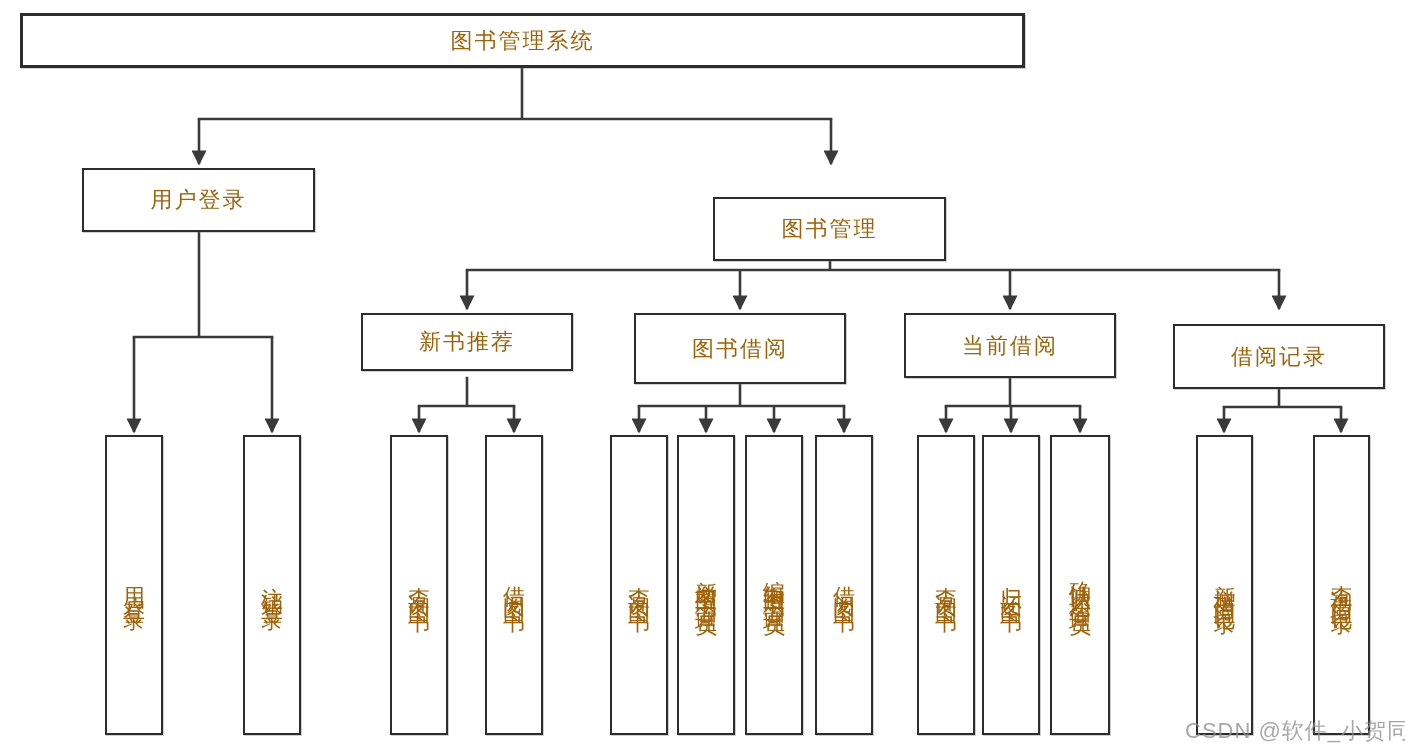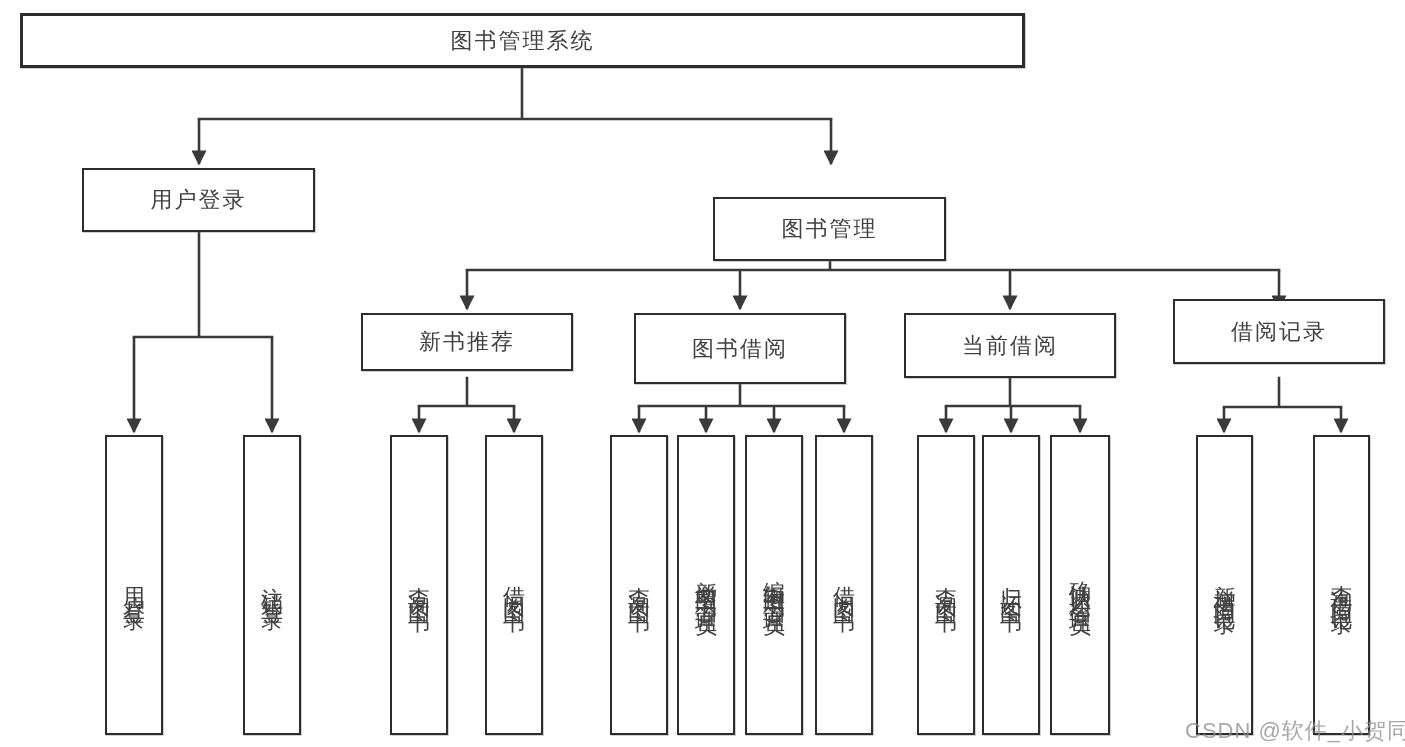--- a/index.html
+++ b/index.html
@@ -24,21 +24,21 @@
   }
   .node {
     position: absolute;
     box-sizing: border-box;
     background: #ffffff;
     border: 2px solid #2d2d2d;
     box-shadow: 1px 1px 0 rgba(120,120,120,0.35);
     display: flex;
     align-items: center;
     justify-content: center;
-    color: #404040;
+    color: #a16207;
     font-size: 22px;
     letter-spacing: 2px;
     z-index: 2;
     white-space: nowrap;
   }
   .vnode {
     writing-mode: vertical-rl;
     text-orientation: mixed;
     font-size: 22px;
     letter-spacing: 8px;
@@ -109,21 +109,21 @@
   </svg>
 
   <div class="node" style="left:20px; top:13px; width:1005px; height:55px; border-width:3px;">图书管理系统</div>
 
   <div class="node" style="left:82px; top:168px; width:233px; height:64px;">用户登录</div>
   <div class="node" style="left:713px; top:168px; width:233px; height:64px;margin-top:29px;">图书管理</div>
 
   <div class="node" style="left:361px; top:313px; width:212px; height:58px;">新书推荐</div>
   <div class="node" style="left:634px; top:313px; width:212px; height:71px;">图书借阅</div>
   <div class="node" style="left:904px; top:313px; width:212px; height:65px;">当前借阅</div>
-  <div class="node" style="left:1173px; top:299px; width:212px; height:65px;">借阅记录</div>
+  <div class="node" style="left:1173px; top:324px; width:212px; height:65px;">借阅记录</div>
 
   <div class="node vnode" style="left:105px; top:435px; width:58px; height:300px;">用户登录</div>
   <div class="node vnode" style="left:243px; top:435px; width:58px; height:300px;">注销登录</div>
 
   <div class="node vnode" style="left:390px; top:435px; width:58px; height:300px;">查询图书</div>
   <div class="node vnode" style="left:485px; top:435px; width:58px; height:300px;">借阅图书</div>
 
   <div class="node vnode" style="left:610px; top:435px; width:58px; height:300px;">查询图书</div>
   <div class="node vnode" style="left:677px; top:435px; width:58px; height:300px; letter-spacing:5px;">新增图书（管理员）</div>
   <div class="node vnode" style="left:745px; top:435px; width:58px; height:300px; letter-spacing:5px;">编辑图书（管理员）</div>

